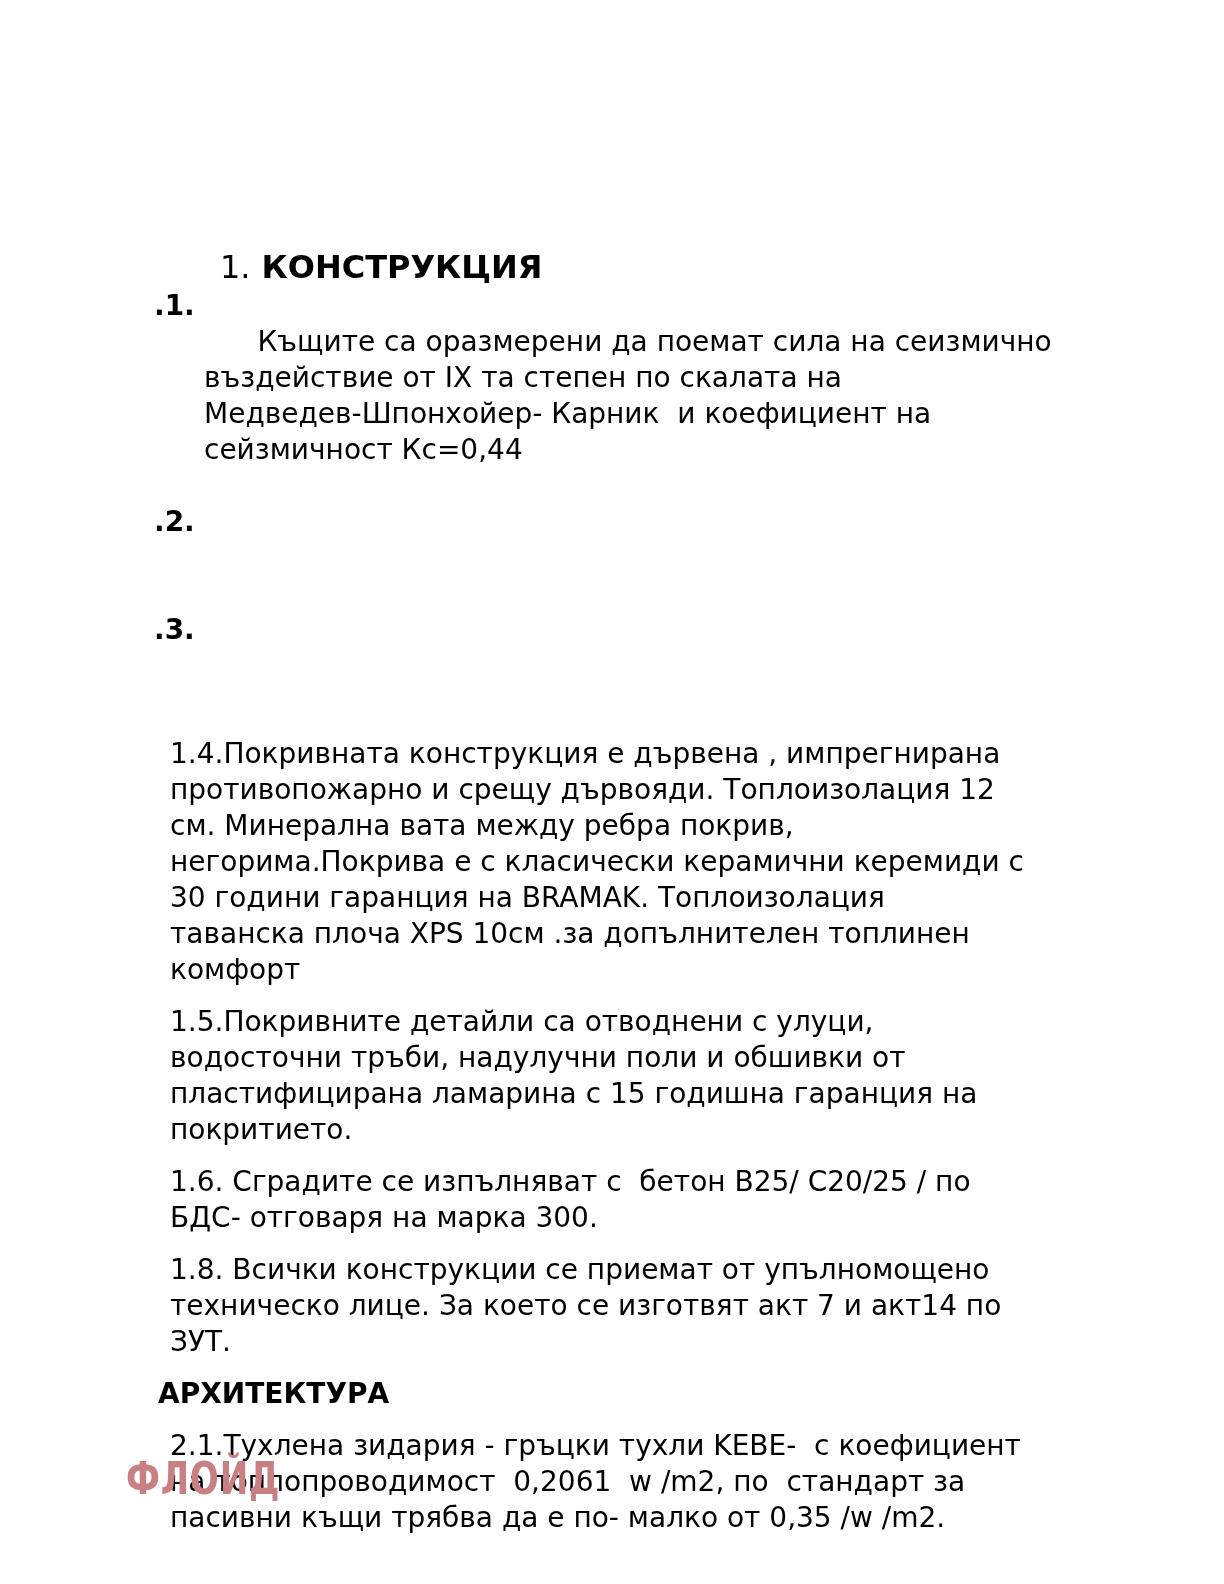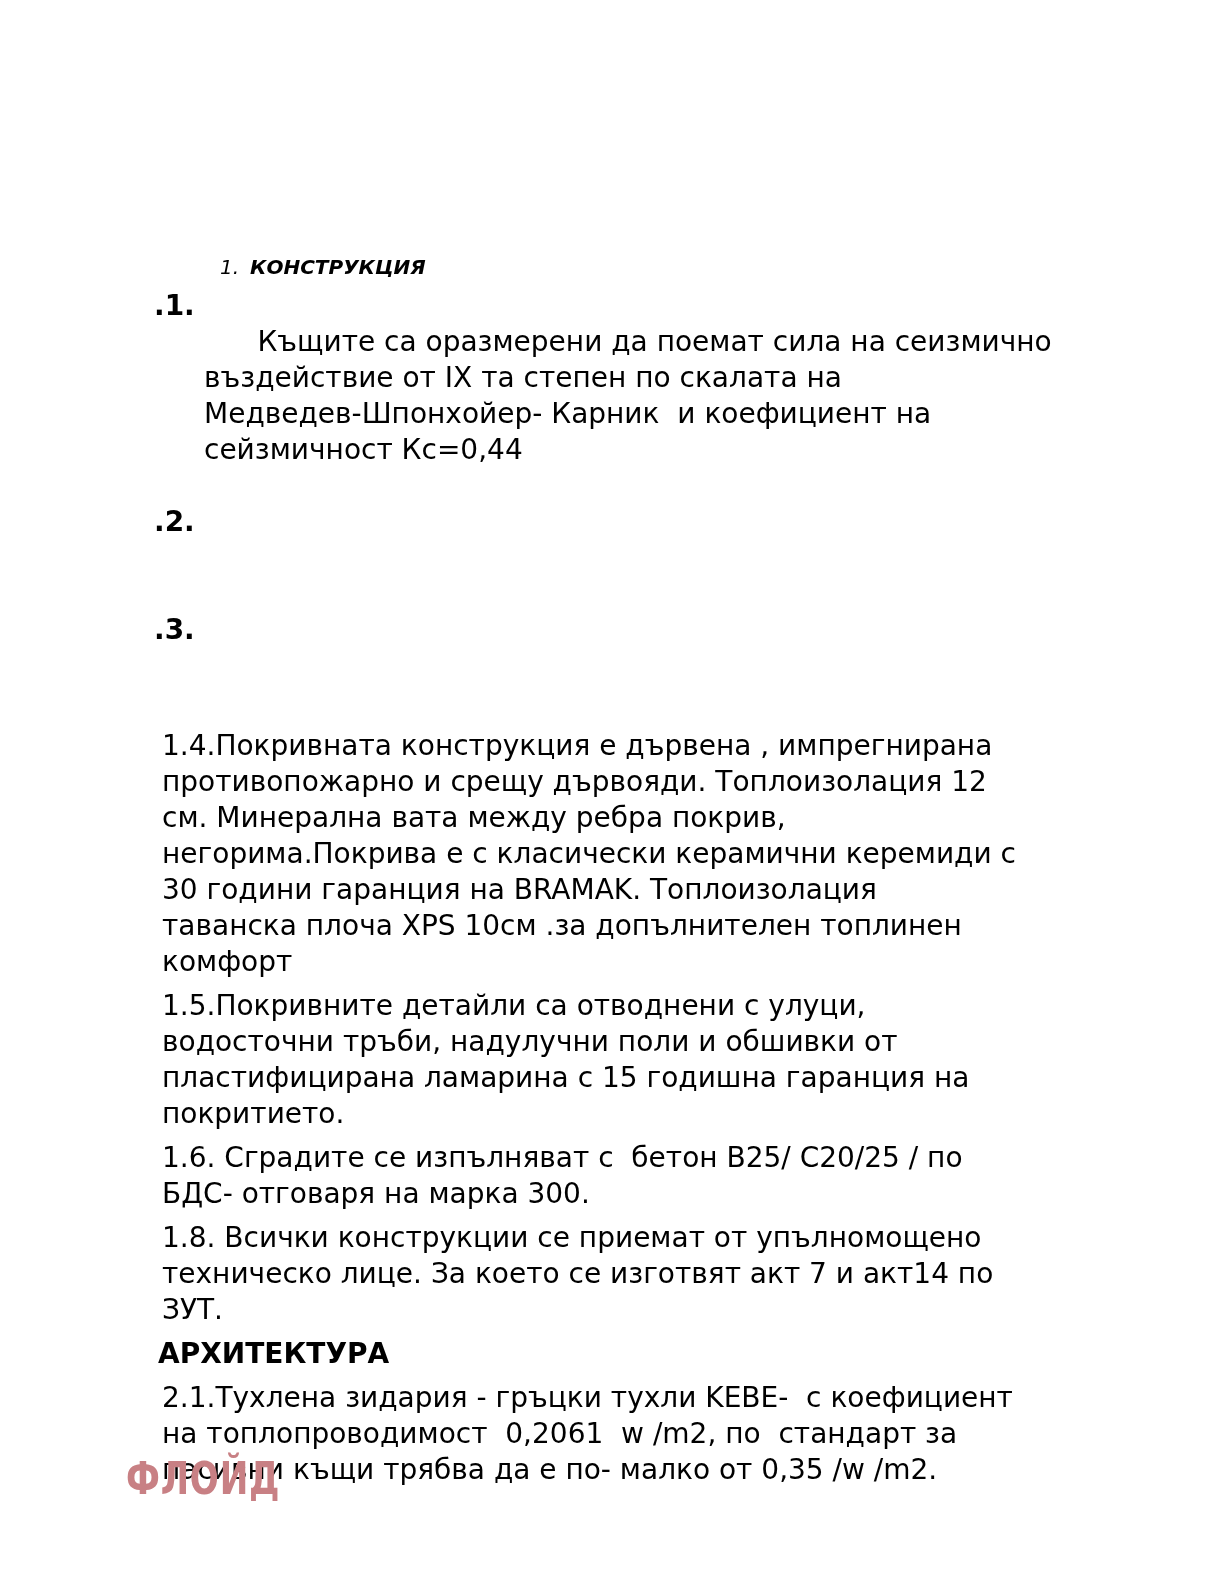--- a/index.html
+++ b/index.html
@@ -25,40 +25,39 @@
   }
   .doc-body {
     position: absolute;
     left: 154px;
     top: 246px;
     width: 980px;
     font-size: 28px;
     line-height: 36px;
   }
   .sec-heading {
-    font-size: 20px;
+    font-size: 32px;
     line-height: 42px;
     padding-left: 66px;
-    font-style: italic;
   }
   .sec-heading .num { font-weight: normal; margin-right: 11px; }
   .sec-heading .txt { font-weight: bold; }
   .li {
     position: relative;
     padding-left: 50px;
     white-space: pre-wrap;
   }
   .li .marker {
     position: absolute;
     left: 0;
     top: 0;
     font-weight: bold;
   }
   p.para {
-    margin: 8px;
+    margin: 16px;
     white-space: pre-wrap;
   }
   .b { font-weight: bold; }
   p.subhead { margin: 4px; font-weight: bold; white-space: pre-wrap; }
   .logo {
     position: absolute;
     left: 126px;
     top: 1456px;
     font-size: 45px;
     line-height: 45px;

